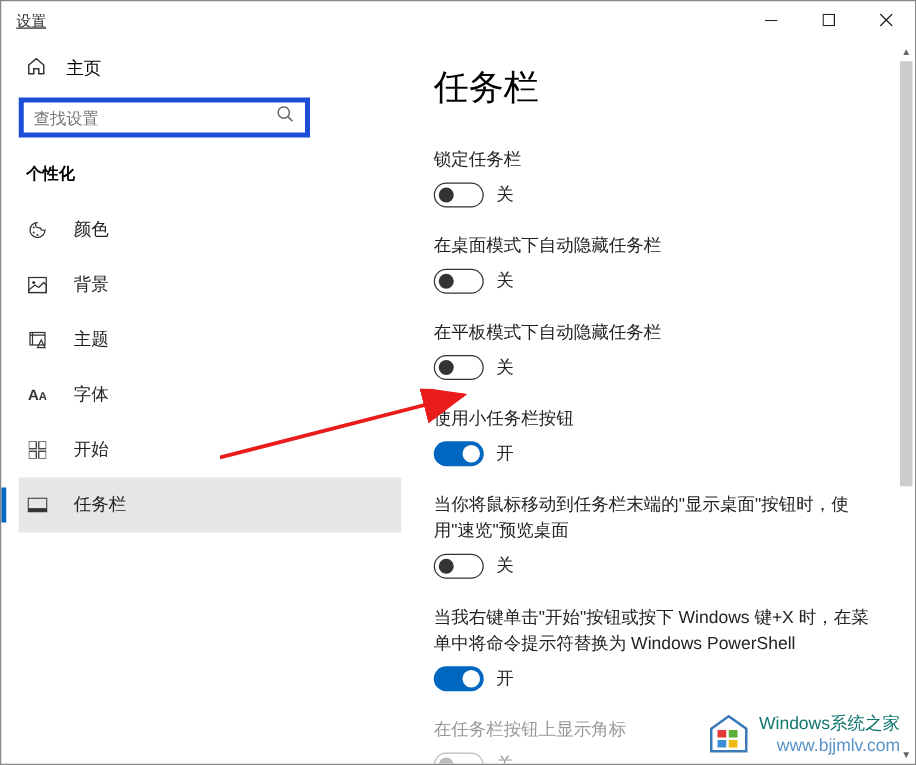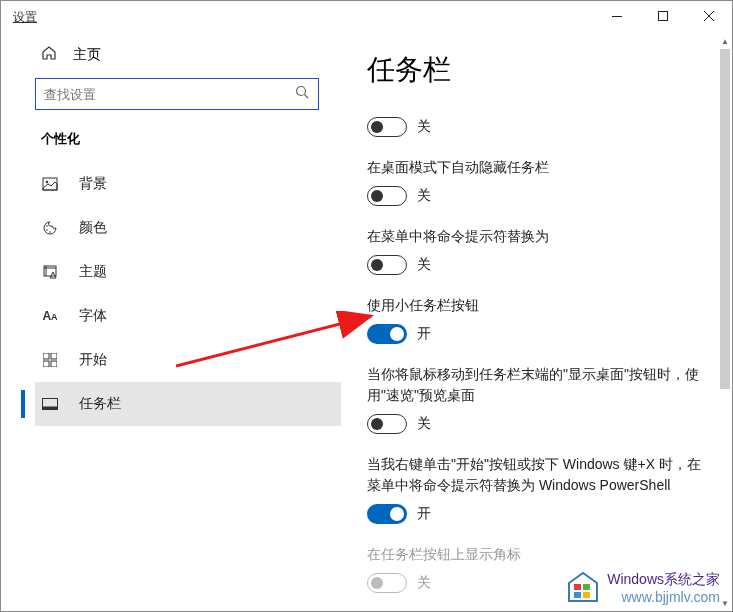--- a/index.html
+++ b/index.html
@@ -1,23 +1,23 @@
 <!DOCTYPE html>
 <html><head>
   <meta charset="utf-8">
   <style>
     * { margin: 0; padding: 0; box-sizing: border-box; font-family: "Microsoft YaHei", "Segoe UI", sans-serif; }
     body { width: 733px; height: 612px; background: #fff; position: relative; overflow: hidden; border: 1px solid #888; }
     .titlebar { height: 32px; display: flex; align-items: center; padding-left: 12px; font-size: 12px; color: #333; position: relative; text-decoration: underline; }
     .titlebar .win-controls { position: absolute; right: 0; top: 0; display: flex; height: 30px; }
     .win-btn { width: 46px; display: flex; align-items: center; justify-content: center; font-size: 11px; cursor: default; }
     .content { display: flex; height: calc(100% - 32px); }
-    .sidebar { width: 320px; padding: 8px 0 0 14px; border-right: 0; margin-left: 20px; }
+    .sidebar { width: 320px; padding: 8px 0 0 14px; border-right: 0; }
     .home-row { display: flex; align-items: center; gap: 16px; padding: 4px 0 14px 6px; font-size: 14px; }
-    .search-box { width: 284px; height: 32px; border: 1px solid #1d4ed8; display: flex; align-items: center; padding: 0 8px; margin-bottom: 20px; }
+    .search-box { width: 233px; height: 32px; border: 4px solid #1d4ed8; display: flex; align-items: center; padding: 0 8px; margin-bottom: 20px; }
     .search-box input { border: none; outline: none; flex: 1; font-size: 13px; color: #666; background: transparent; }
     .search-icon { color: #555; }
     .section-title { font-size: 13px; font-weight: 700; padding: 0 0 14px 6px; }
     .nav { list-style: none; }
     .nav li { display: flex; align-items: center; gap: 20px; height: 44px; padding-left: 6px; font-size: 14px; color: #222; position: relative; cursor: default; }
     .nav li.active { background: #e6e6e6; }
     .nav li.active::before { content: ""; position: absolute; left: -14px; top: 8px; width: 4px; height: 28px; background: #0067c0; }
     .nav .icon { width: 18px; display: inline-flex; justify-content: center; color: #333; }
     .main { flex: 1; padding: 18px 28px 0 26px; overflow: hidden; position: relative; }
     .page-title { font-size: 28px; font-weight: 400; margin-bottom: 28px; }
@@ -30,21 +30,21 @@
     .toggle.off::after { content: ""; position: absolute; left: 3px; top: 3px; width: 12px; height: 12px; background: #333; border-radius: 50%; }
     .toggle.on { background: #0067c0; }
     .toggle.on::after { content: ""; position: absolute; right: 3px; top: 3px; width: 14px; height: 14px; background: #fff; border-radius: 50%; }
     .toggle.disabled { border: 1px solid #bbb; }
     .toggle.disabled::after { content: ""; position: absolute; left: 3px; top: 3px; width: 12px; height: 12px; background: #bbb; border-radius: 50%; }
     .toggle-text { font-size: 14px; color: #222; }
     .toggle-text.disabled { color: #999; }
     .arrow { position: absolute; left: 175px; top: 310px; pointer-events: none; z-index: 5; }
     .watermark { position: absolute; right: 12px; bottom: 6px; z-index: 10; display: flex; align-items: center; gap: 6px; }
     .wm-logo { position: relative; width: 36px; height: 36px; }
-    .wm-text { font-size: 14px; color: #4c1d95; }
+    .wm-text { font-size: 14px; color: #0f766e; }
     .wm-url { font-size: 14px; color: #5a93c8; display: block; text-align: right; }
     .scrollbar { position: absolute; right: 0; top: 0; width: 14px; height: calc(100%); display: flex; flex-direction: column; align-items: center; }
     .scrollbar .sb-btn { width: 14px; height: 16px; display: flex; align-items: center; justify-content: center; font-size: 8px; color: #666; }
     .scrollbar .track { flex: 1; width: 14px; position: relative; }
     .scrollbar .thumb { position: absolute; top: 0; left: 2px; width: 10px; height: 340px; background: #ccc; }
   </style>
 </head>
 <body>
 
 <div class="titlebar">
@@ -86,37 +86,37 @@
             <circle cx="6" cy="6" r="4.5" fill="none" stroke="#666" stroke-width="1.2"></circle>
             <line x1="9.5" y1="9.5" x2="13" y2="13" stroke="#666" stroke-width="1.2"></line>
           </svg>
       </span>
     </div>
     <div class="section-title">个性化</div>
     <ul class="nav">
       <li>
         <span class="icon">
             <svg width="16" height="16" viewBox="0 0 16 16">
-              <rect x="1" y="2" width="14" height="12" fill="none" stroke="#333" stroke-width="1"></rect>
-              <circle cx="5" cy="6" r="1.2" fill="#333"></circle>
-              <path d="M1 12 L6 8 L9 10 L13 6 L15 8 L15 14 L1 14 Z" fill="none" stroke="#333" stroke-width="1"></path>
-            </svg>
-          </span>
-        <span>背景</span>
-      </li>
-      <li>
-        <span class="icon">
-            <svg width="16" height="16" viewBox="0 0 16 16">
               <path d="M8 2 A6 6 0 1 0 14 8 A3 2 0 0 1 11 8 A2 2 0 0 0 9 6 A2 2 0 0 1 8 2" fill="none" stroke="#333" stroke-width="1"></path>
               <circle cx="5" cy="6" r="0.8" fill="#333"></circle>
               <circle cx="5" cy="10" r="0.8" fill="#333"></circle>
               <circle cx="8" cy="12" r="0.8" fill="#333"></circle>
             </svg>
           </span>
         <span>颜色</span>
+      </li>
+      <li>
+        <span class="icon">
+            <svg width="16" height="16" viewBox="0 0 16 16">
+              <rect x="1" y="2" width="14" height="12" fill="none" stroke="#333" stroke-width="1"></rect>
+              <circle cx="5" cy="6" r="1.2" fill="#333"></circle>
+              <path d="M1 12 L6 8 L9 10 L13 6 L15 8 L15 14 L1 14 Z" fill="none" stroke="#333" stroke-width="1"></path>
+            </svg>
+          </span>
+        <span>背景</span>
       </li>
       <li>
         <span class="icon">
             <svg width="16" height="16" viewBox="0 0 16 16">
               <rect x="2" y="2" width="12" height="10" fill="none" stroke="#333" stroke-width="1"></rect>
               <path d="M4 2 L4 12 M2 4 L14 4" stroke="#333" stroke-width="1"></path>
               <path d="M11 8 L14 14 L8 14 Z" fill="none" stroke="#333" stroke-width="1"></path>
             </svg>
           </span>
         <span>主题</span>
@@ -147,36 +147,37 @@
           </span>
         <span>任务栏</span>
       </li>
     </ul>
   </div>
 
   <div class="main">
     <h1 class="page-title">任务栏</h1>
 
     <div class="setting">
+      <div class="setting-label">锁定任务栏</div>
       <div class="toggle-row">
         <div class="toggle off"></div>
         <span class="toggle-text">关</span>
       </div>
     </div>
 
     <div class="setting">
       <div class="setting-label">在桌面模式下自动隐藏任务栏</div>
       <div class="toggle-row">
         <div class="toggle off"></div>
         <span class="toggle-text">关</span>
       </div>
     </div>
 
     <div class="setting">
-      <div class="setting-label">在菜单中将命令提示符替换为</div>
+      <div class="setting-label">在平板模式下自动隐藏任务栏</div>
       <div class="toggle-row">
         <div class="toggle off"></div>
         <span class="toggle-text">关</span>
       </div>
     </div>
 
     <div class="setting">
       <div class="setting-label">使用小任务栏按钮</div>
       <div class="toggle-row">
         <div class="toggle on"></div>

